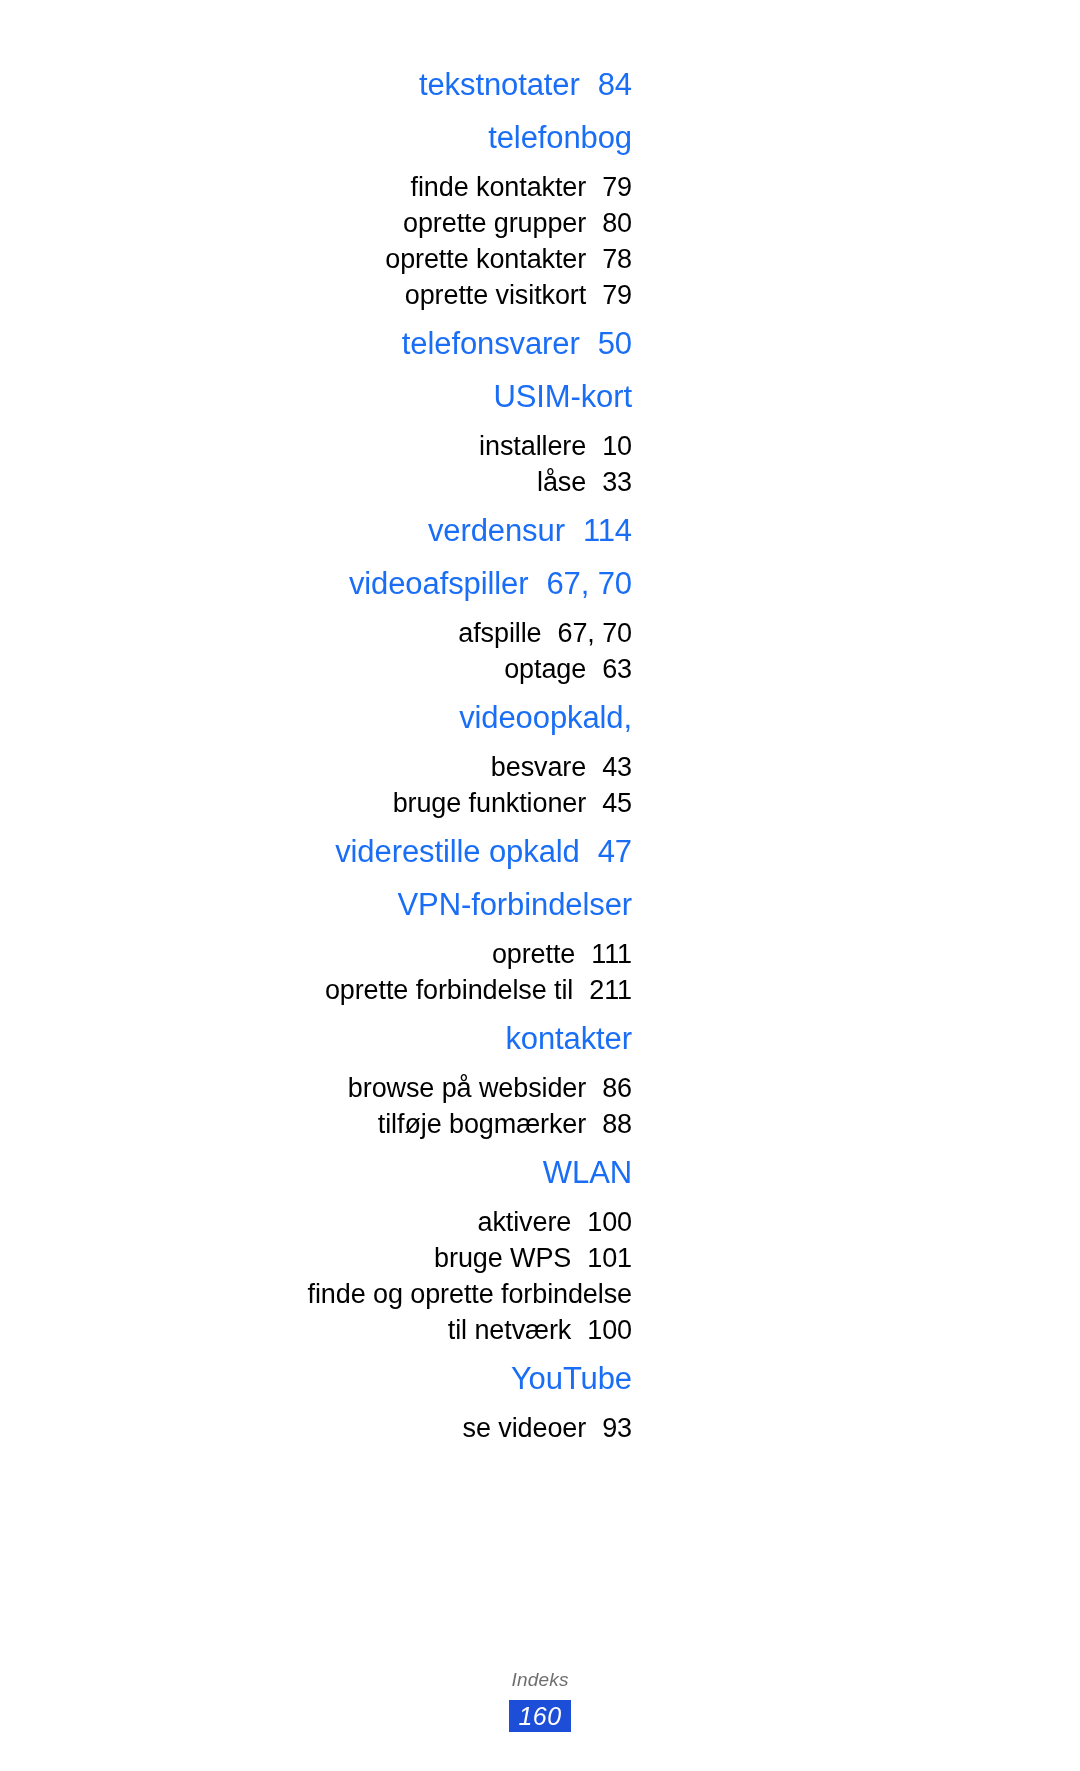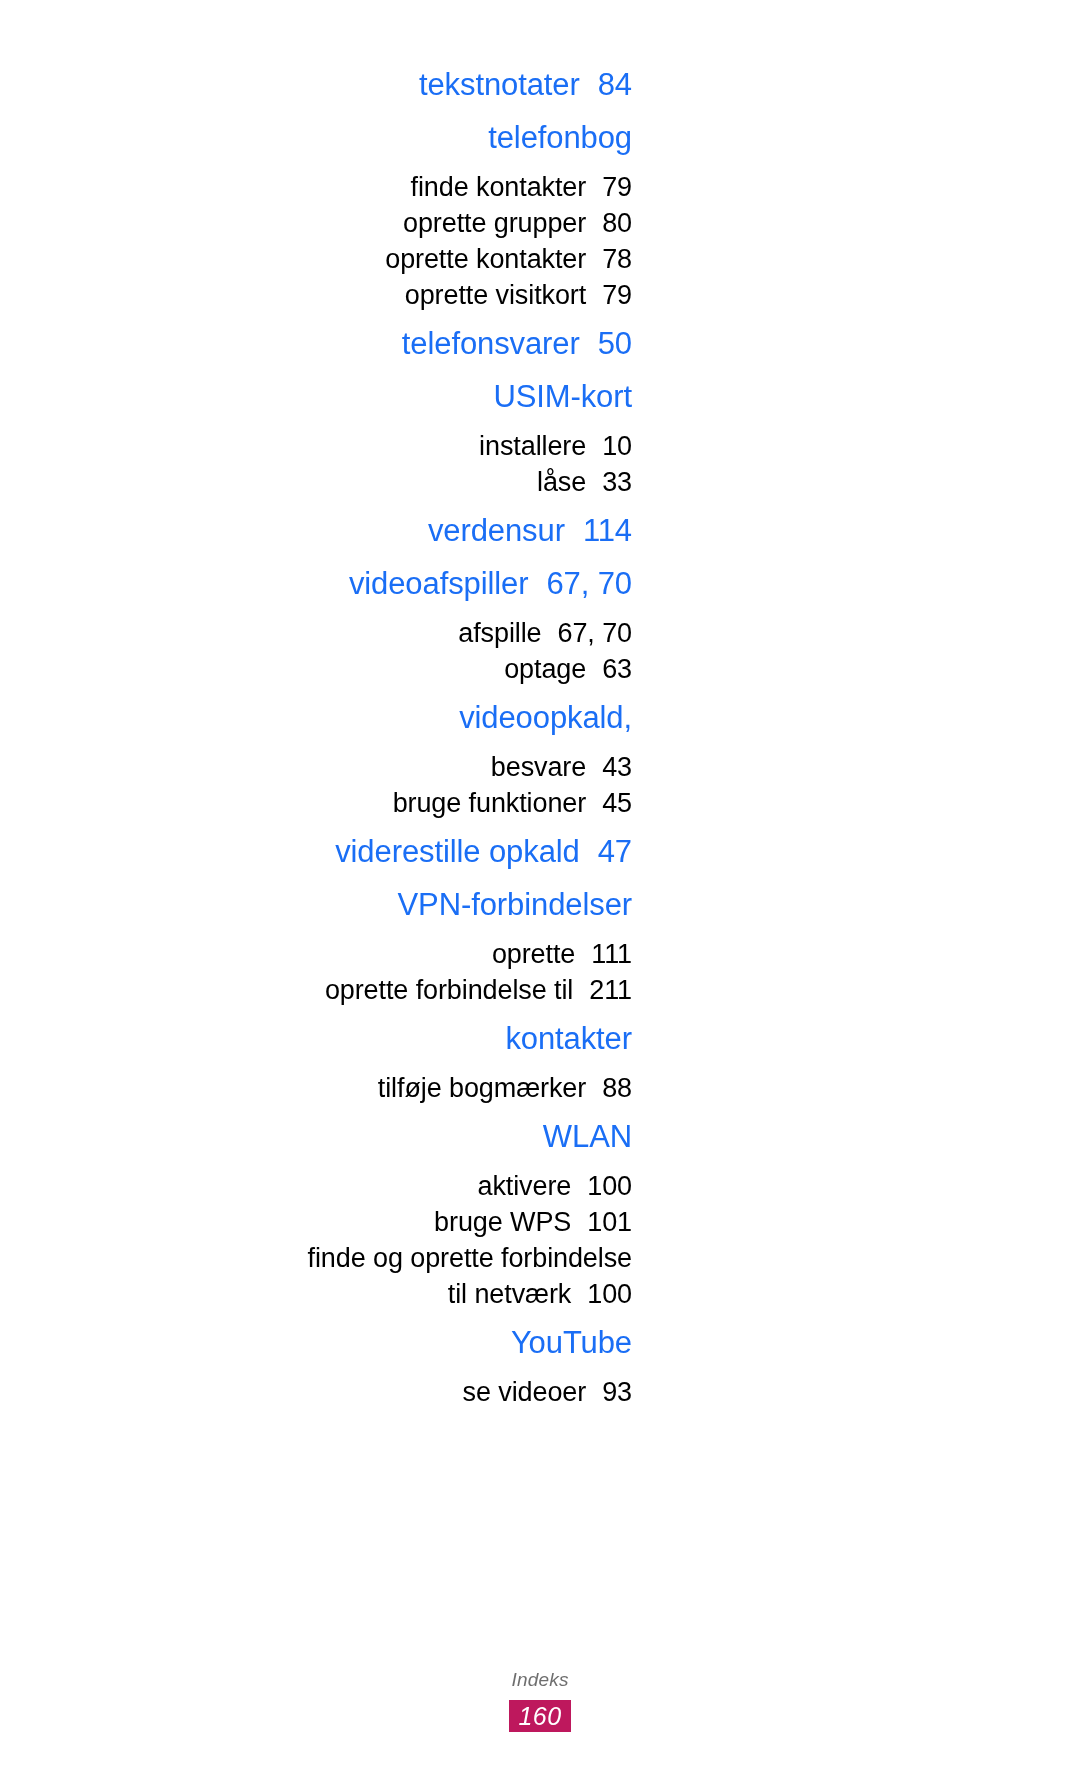--- a/index.html
+++ b/index.html
@@ -92,21 +92,21 @@
     font-family: "Liberation Sans", "DejaVu Sans", sans-serif;
     font-style: italic;
     font-size: 19px;
     line-height: 24px;
     color: #6e6e6e;
     letter-spacing: 0.2px;
   }
   #footer-page-box {
     display: inline-block;
     margin-top: 8px;
-    background: #be185d;
+    background: #1d4ed8;
     color: #ffffff;
     font-style: italic;
     font-size: 25px;
     line-height: 32px;
     padding: 0 9px;
     letter-spacing: 0.5px;
   }
 </style>
 </head>
 <body>
@@ -161,20 +161,21 @@
       <div class="index-group has-entries">
         <div class="group-heading"><span>VPN-forbindelser</span></div>
         <ul class="group-entries">
           <li class="entry"><span>oprette</span><span class="entry-pages">111</span></li>
           <li class="entry"><span>oprette forbindelse til</span><span class="entry-pages">211</span></li>
         </ul>
       </div>
       <div class="index-group has-entries">
         <div class="group-heading"><span>kontakter</span></div>
         <ul class="group-entries">
+          <li class="entry"><span>browse på websider</span><span class="entry-pages">86</span></li>
           <li class="entry"><span>tilføje bogmærker</span><span class="entry-pages">88</span></li>
         </ul>
       </div>
       <div class="index-group has-entries">
         <div class="group-heading"><span>WLAN</span></div>
         <ul class="group-entries">
           <li class="entry"><span>aktivere</span><span class="entry-pages">100</span></li>
           <li class="entry"><span>bruge WPS</span><span class="entry-pages">101</span></li>
           <li class="entry wrapped"><span>finde og oprette forbindelse
 til netværk</span><span class="entry-pages">100</span></li>

